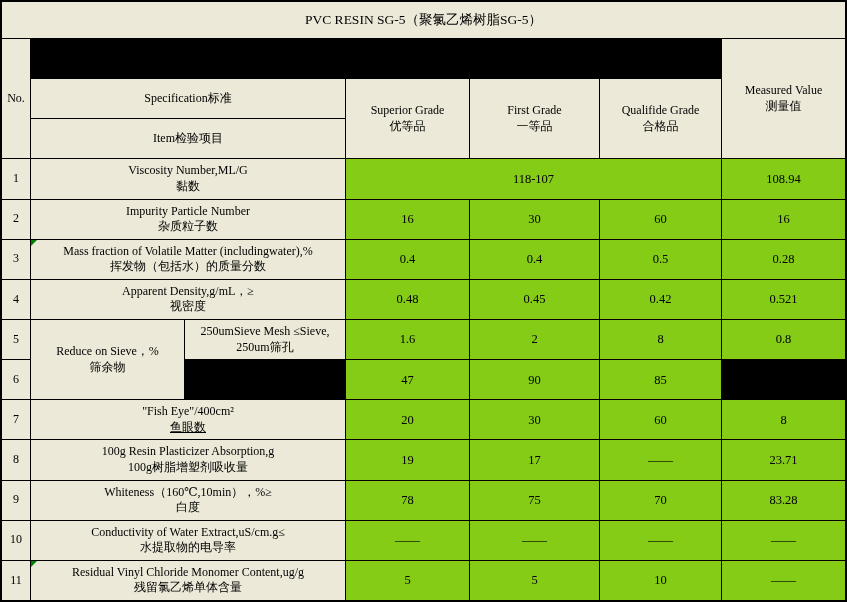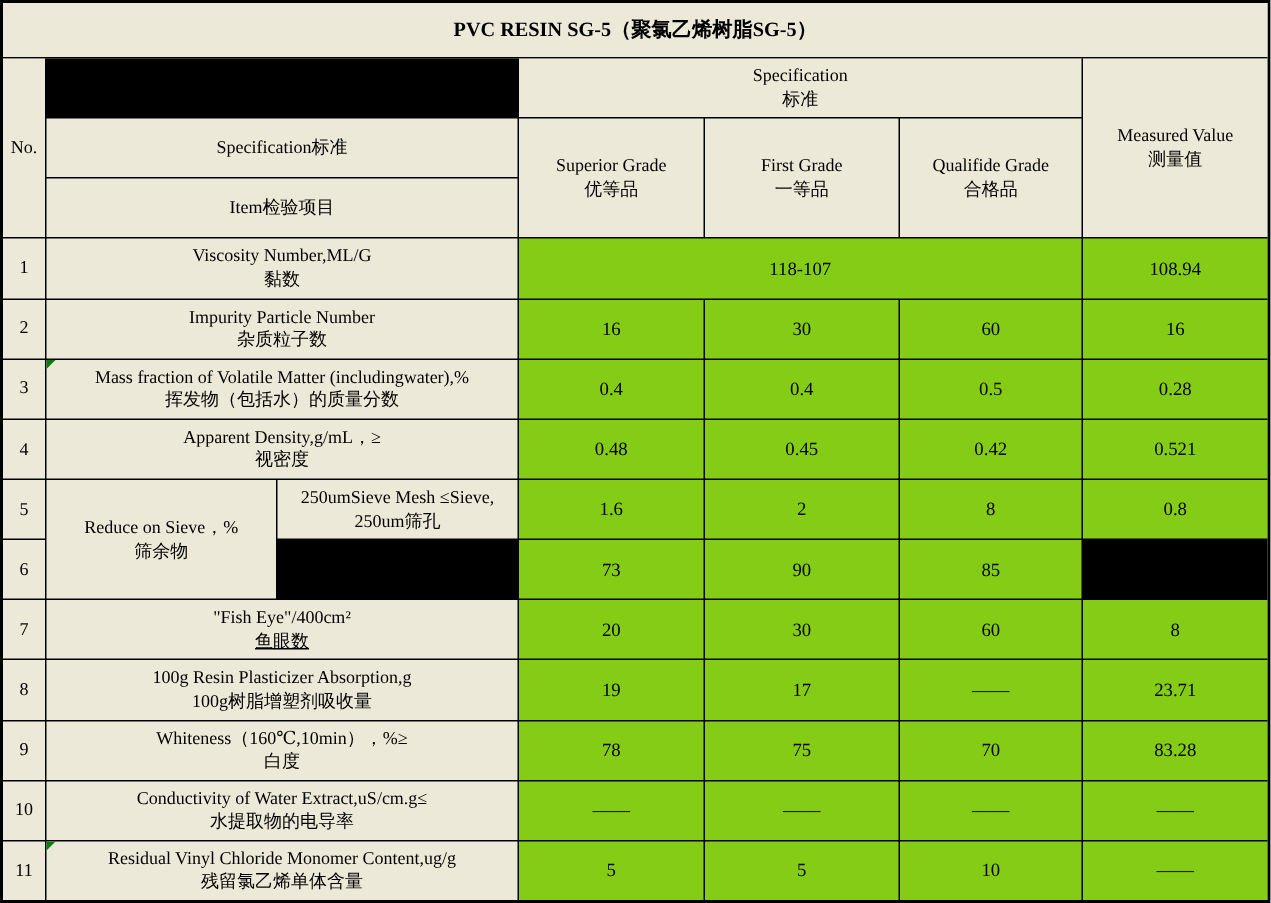--- a/index.html
+++ b/index.html
@@ -10,21 +10,21 @@
     border:2px solid #000;
     background:#ece9d8;
     color:#000;
     font-family:"Liberation Serif","DejaVu Serif",serif;
   }
   .title-row{
     height:37px;
     box-sizing:border-box;
     border-bottom:1px solid #000;
     display:flex;align-items:center;justify-content:center;
-    font-size:13.5px;font-weight:bold;
+    font-size:13.5px;font-weight:normal;
     background:#ece9d8;
   }
   .grid{
     display:grid;
     height:561px;
     grid-template-columns:28px 153px 160px 123px 129px 121px auto;
     grid-template-rows:repeat(14,1fr);
     gap:1px;
     background:#000; 
   }
@@ -59,24 +59,20 @@
 
     <div class="cell" style="grid-column:1;grid-row:1/4">
       <span class="en">No.</span>
     </div>
     <div class="cell" style="grid-column:2/4;grid-row:2">
       <span class="en">Specification标准</span>
     </div>
     <div class="cell" style="grid-column:2/4;grid-row:3">
       <span class="en">Item检验项目</span>
     </div>
-    <div class="cell" style="grid-column:4/7;grid-row:1">
-      <span class="en">Specification</span>
-      <span class="zh">标准</span>
-    </div>
     <div class="cell" style="grid-column:4;grid-row:2/4">
       <span class="en">Superior Grade</span>
       <span class="zh">优等品</span>
     </div>
     <div class="cell" style="grid-column:5;grid-row:2/4">
       <span class="en">First Grade</span>
       <span class="zh">一等品</span>
     </div>
     <div class="cell" style="grid-column:6;grid-row:2/4">
       <span class="en">Qualifide Grade</span>
@@ -183,21 +179,21 @@
         <span>8</span>
       </div>
     <div class="cell val" style="grid-column:7;grid-row:8">
         <span>0.8</span>
       </div>
 
     <div class="cell" style="grid-column:1;grid-row:9">
       <span>6</span>
     </div>
     <div class="cell val" style="grid-column:4;grid-row:9">
-        <span>73</span>
+        <span>47</span>
       </div>
     <div class="cell val" style="grid-column:5;grid-row:9">
         <span>90</span>
       </div>
     <div class="cell val" style="grid-column:6;grid-row:9">
         <span>85</span>
       </div>
 
     <div class="cell" style="grid-column:1;grid-row:10">
       <span>7</span>

